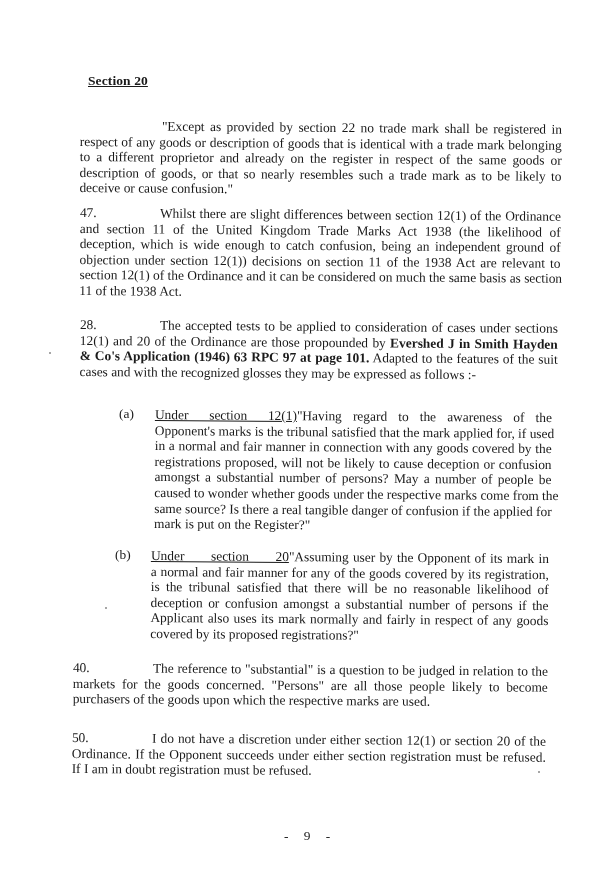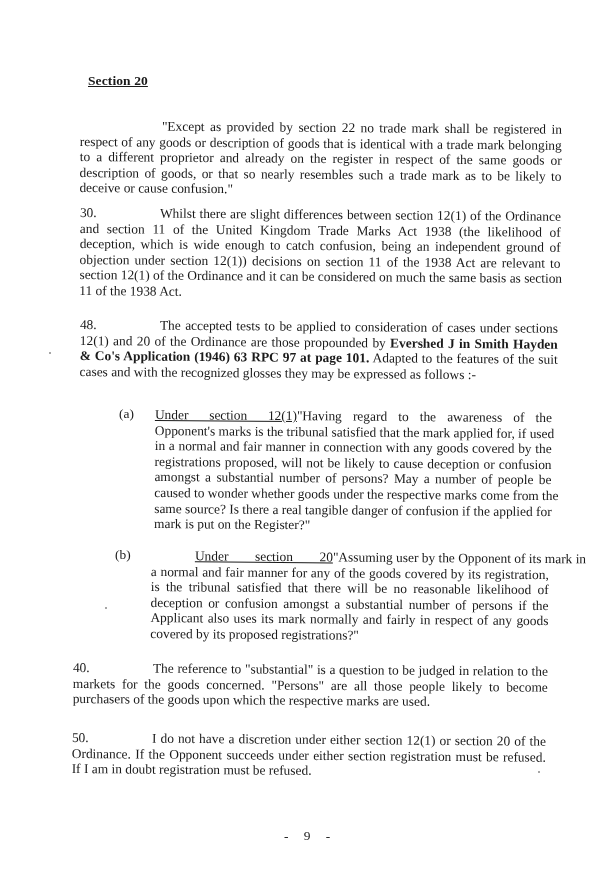--- a/index.html
+++ b/index.html
@@ -63,21 +63,21 @@
       font-size: 13.4px;
     }
     .label-a { left: 119px; top: 406px; }
     .label-b { left: 115px; top: 547px; }
     .sublabel {
       font-weight: normal;
       text-decoration: underline;
       display: inline-block;
       width: 142px;
     }
-    .pb .sublabel { width: 138px; margin-left: 44px; }
+    .pb .sublabel { width: 138px; }
     b.bold { font-weight: bold; }
     .footer {
       position: absolute;
       left: 284px;
       top: 828px;
       font-size: 13.4px;
       letter-spacing: 6px;
     }
     .speck {
       position: absolute;
@@ -95,30 +95,30 @@
 
   <div class="para quote">
     <span class="line"><span class="indent-q"></span><span>"Except as provided by section 22 no trade mark shall be registered in</span></span>
     <span class="line">respect of any goods or description of goods that is identical with a trade mark belonging</span>
     <span class="line">to a different proprietor and already on the register in respect of the same goods or</span>
     <span class="line">description of goods, or that so nearly resembles such a trade mark as to be likely to</span>
     <span class="line last">deceive or cause confusion."</span>
   </div>
 
   <div class="para p47">
-    <span class="line"><span class="num">30.</span><span>Whilst there are slight differences between section 12(1) of the Ordinance</span></span>
+    <span class="line"><span class="num">47.</span><span>Whilst there are slight differences between section 12(1) of the Ordinance</span></span>
     <span class="line">and section 11 of the United Kingdom Trade Marks Act 1938 (the likelihood of</span>
     <span class="line">deception, which is wide enough to catch confusion, being an independent ground of</span>
     <span class="line">objection under section 12(1)) decisions on section 11 of the 1938 Act are relevant to</span>
     <span class="line">section 12(1) of the Ordinance and it can be considered on much the same basis as section</span>
     <span class="line last">11 of the 1938 Act.</span>
   </div>
 
   <div class="para p48">
-    <span class="line"><span class="num">48.</span><span>The accepted tests to be applied to consideration of cases under sections</span></span>
+    <span class="line"><span class="num">28.</span><span>The accepted tests to be applied to consideration of cases under sections</span></span>
     <span class="line"><span>12(1) and 20 of the Ordinance are those propounded by </span><b class="bold">Evershed J in Smith Hayden</b></span>
     <span class="line"><b class="bold">&amp; Co's Application (1946) 63 RPC 97 at page 101.</b><span>  Adapted to the features of the suit</span></span>
     <span class="line last">cases and with the recognized glosses they may be expressed as follows :-</span>
   </div>
 
   <div class="label label-a">(a)</div>
   <div class="para pa">
     <span class="line"><span class="sublabel">Under section 12(1)</span><span>"Having regard to the awareness of the</span></span>
     <span class="line">Opponent's marks is the tribunal satisfied that the mark applied for, if used</span>
     <span class="line">in a normal and fair manner in connection with any goods covered by the</span>

